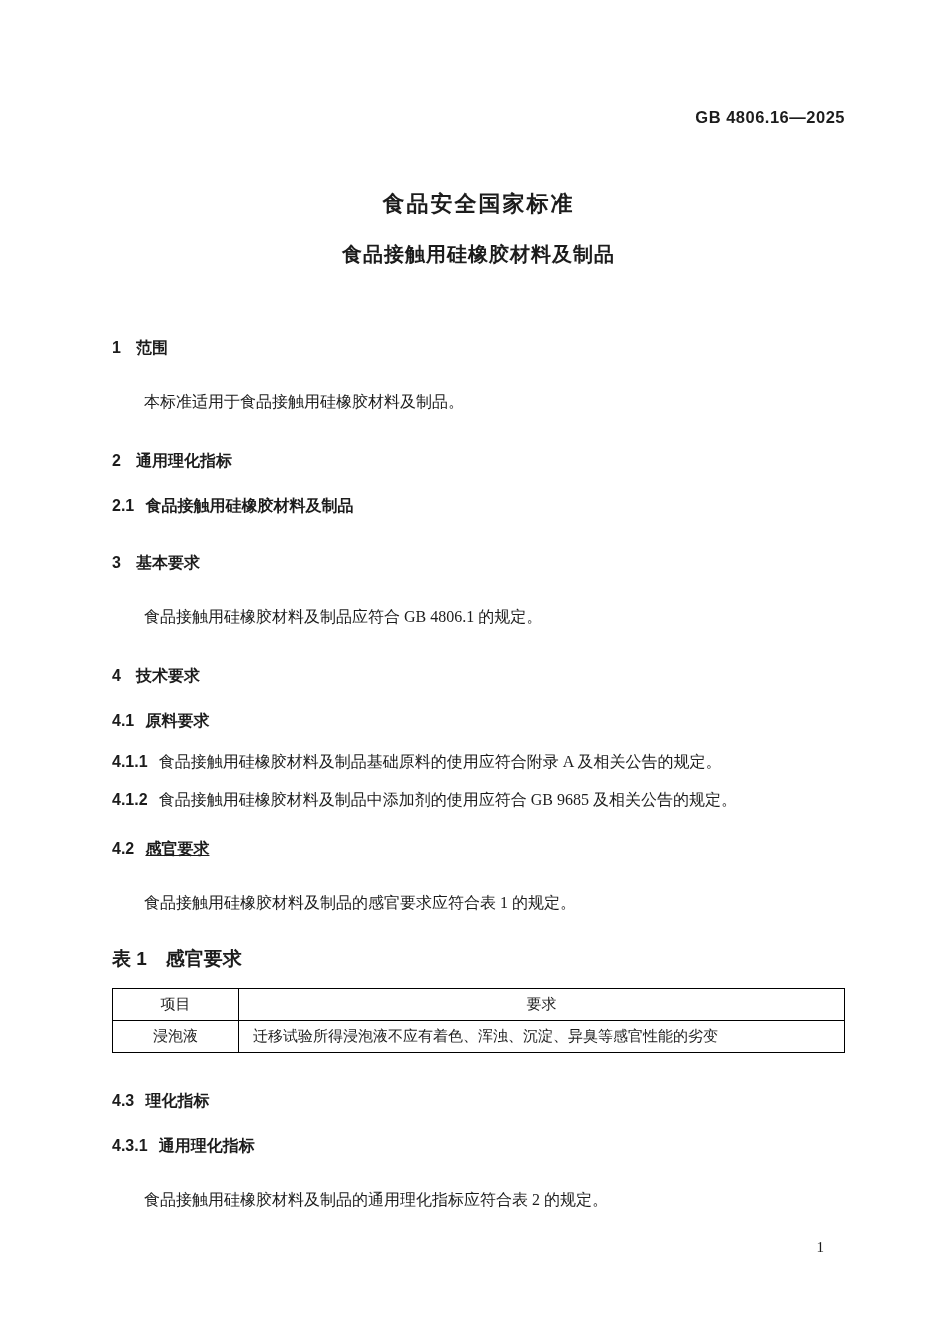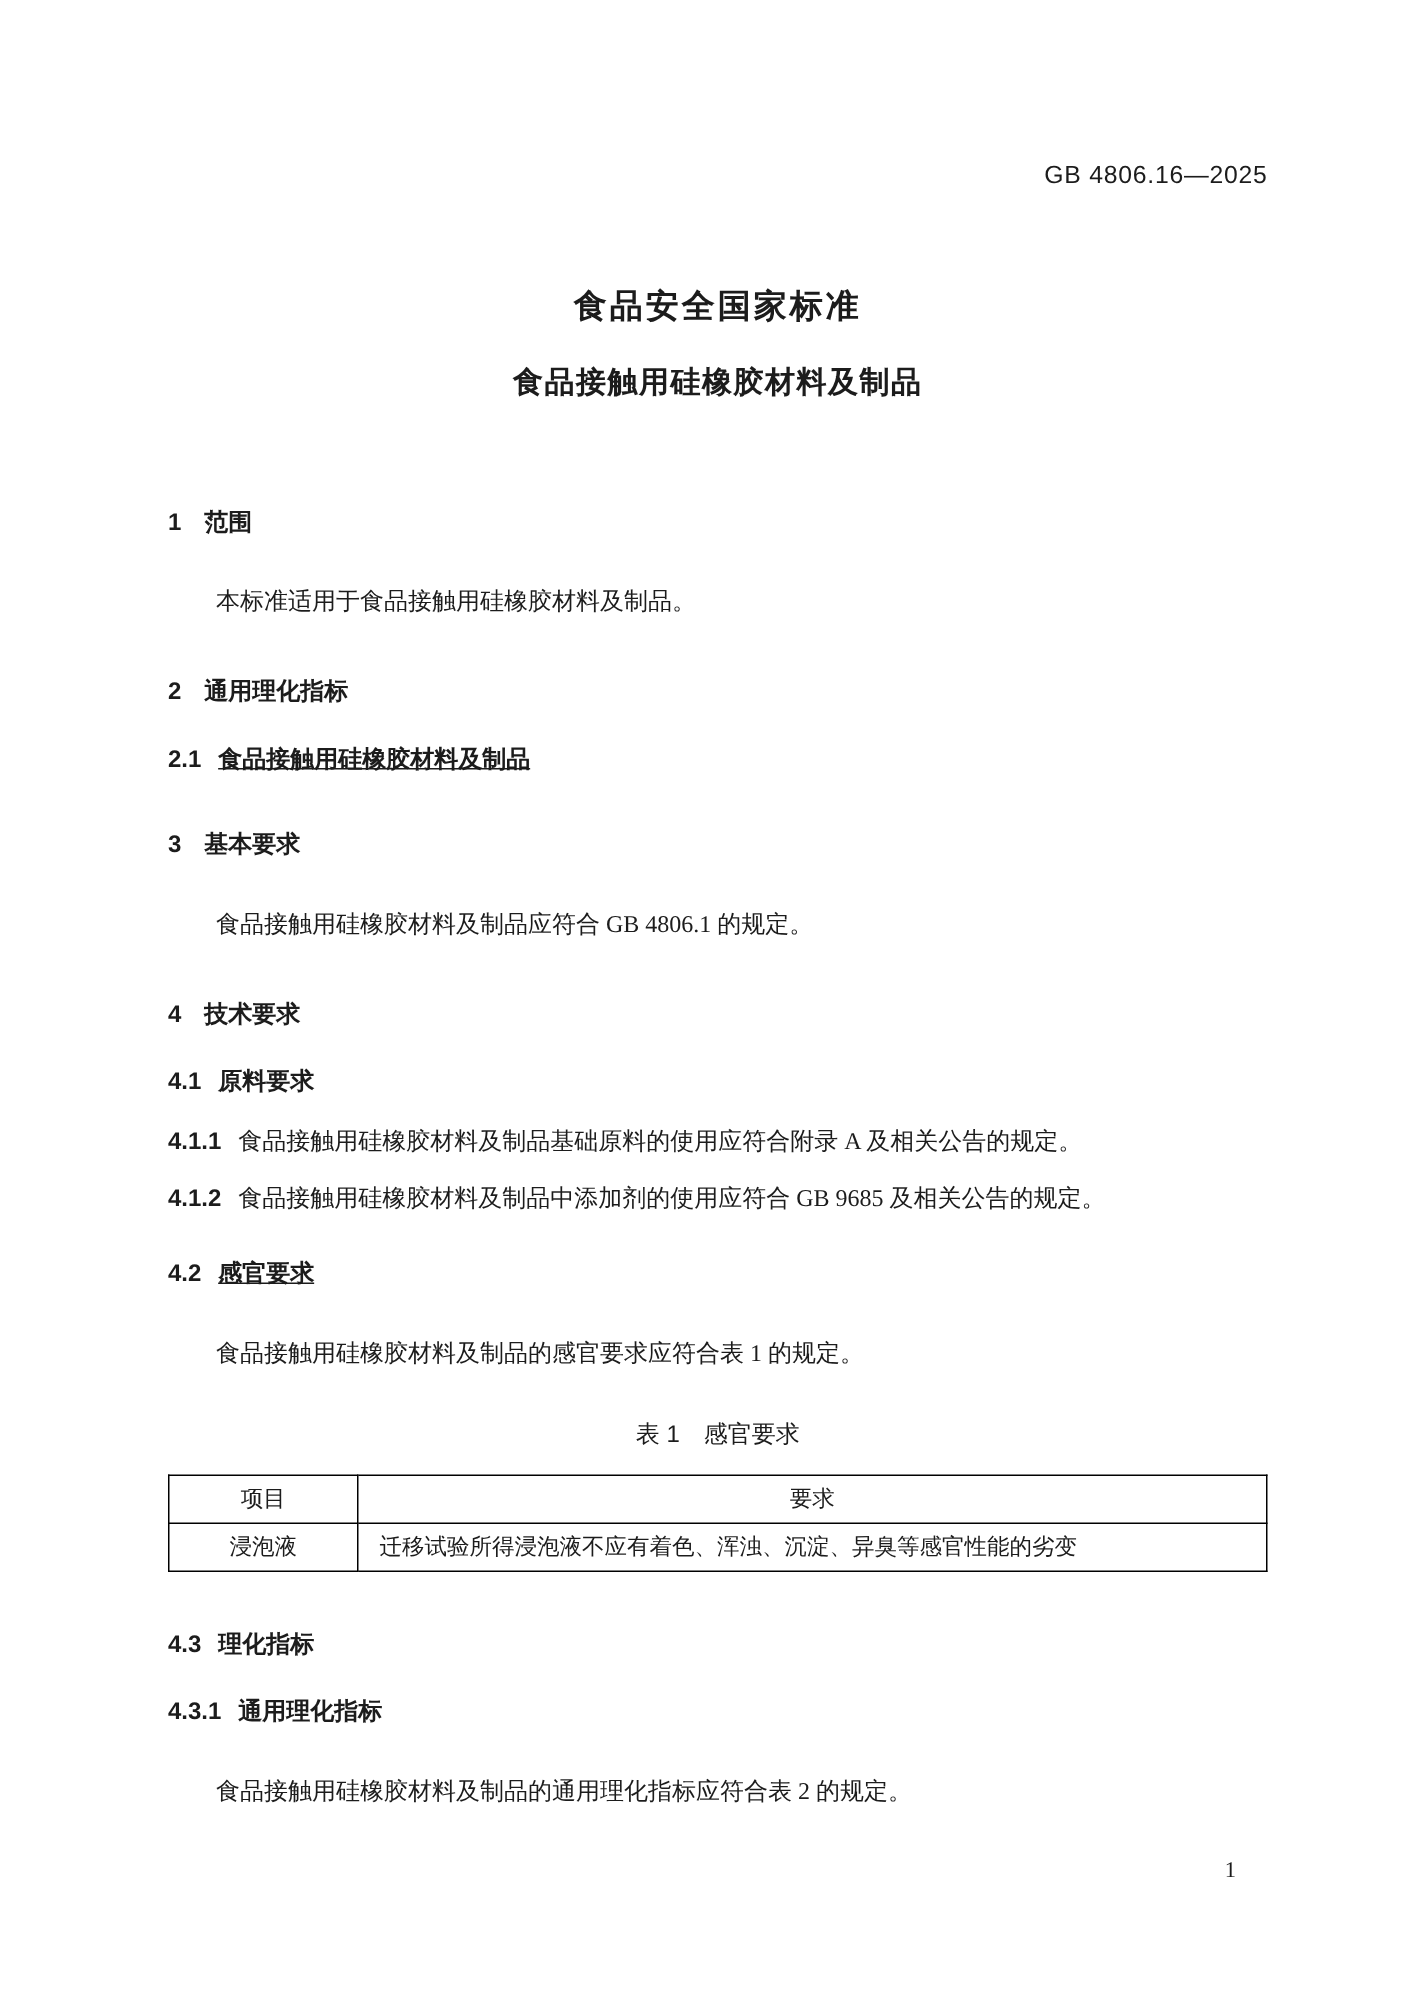--- a/index.html
+++ b/index.html
@@ -16,21 +16,21 @@
     color: #1c1c1c;
     font-family: "Liberation Serif", "DejaVu Serif", serif;
     font-size: 16px;
     overflow: hidden;
     box-sizing: border-box;
     padding: 108px 105px 0 112px;
   }
   .std-code {
     text-align: right;
     font-family: "Liberation Sans", "DejaVu Sans", sans-serif;
-    font-weight: 400;
+    font-weight: 700;
     font-size: 16.5px;
     letter-spacing: 0.5px;
   }
   .doc-title {
     margin: 62px 0 0 0;
     text-align: center;
     font-family: "Liberation Sans", "DejaVu Sans", sans-serif;
     font-weight: 700;
     font-size: 22px;
     letter-spacing: 2px;
@@ -64,24 +64,23 @@
     line-height: 1.7;
     text-align: justify;
   }
   .clause .clause-num {
     font-family: "Liberation Sans", "DejaVu Sans", sans-serif;
     font-weight: 700;
     margin-right: 0.7em;
   }
   .table-caption {
     margin: 30px 0 0 0;
-    text-align: center;
     font-family: "Liberation Sans", "DejaVu Sans", sans-serif;
-    font-weight: 400;
-    font-size: 16px;
+    font-weight: 700;
+    font-size: 19px;
   }
   table.req-table {
     width: 100%;
     margin-top: 16px;
     border-collapse: collapse;
     border: 1.5px solid #000;
     font-size: 15px;
   }
   table.req-table th,
   table.req-table td {
@@ -124,21 +123,21 @@
 
   <div class="sec-heading">
     <span class="sec-num">1</span><span>范围</span>
   </div>
   <p class="para">本标准适用于食品接触用硅橡胶材料及制品。</p>
 
   <div class="sec-heading">
     <span class="sec-num">2</span><span>通用理化指标</span>
   </div>
 
-  <div class="sec-heading" style="margin-top:24px;text-decoration:underline;">
+  <div class="sec-heading" style="margin-top:24px;">
     <span class="sec-num" style="margin-right:0.7em;">2.1</span><span>食品接触用硅橡胶材料及制品</span>
   </div>
 
   <div class="sec-heading">
     <span class="sec-num">3</span><span>基本要求</span>
   </div>
   <p class="para">食品接触用硅橡胶材料及制品应符合 GB 4806.1 的规定。</p>
 
   <div class="sec-heading">
     <span class="sec-num">4</span><span>技术要求</span>

